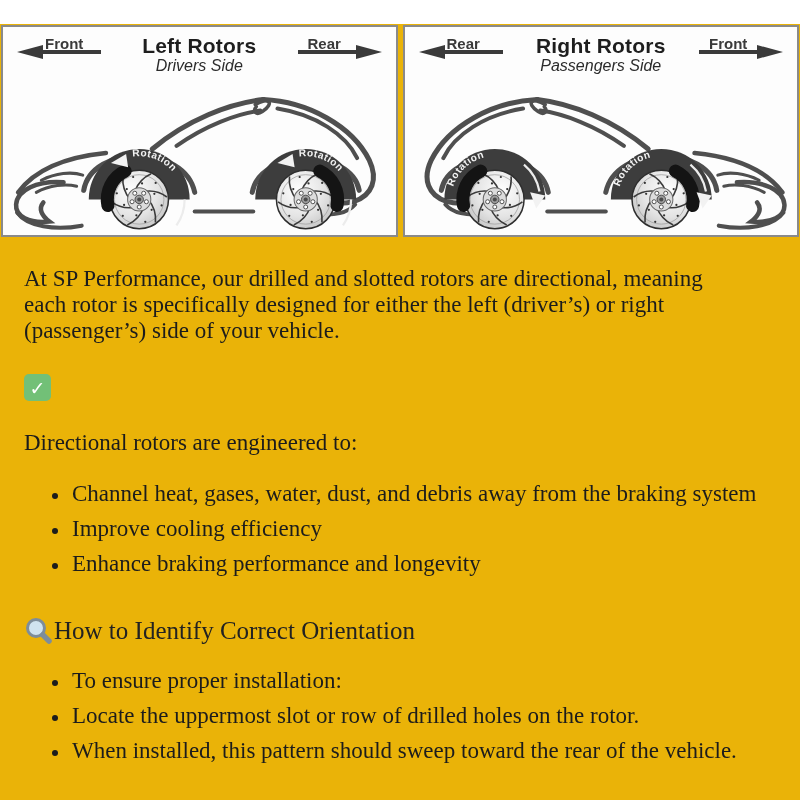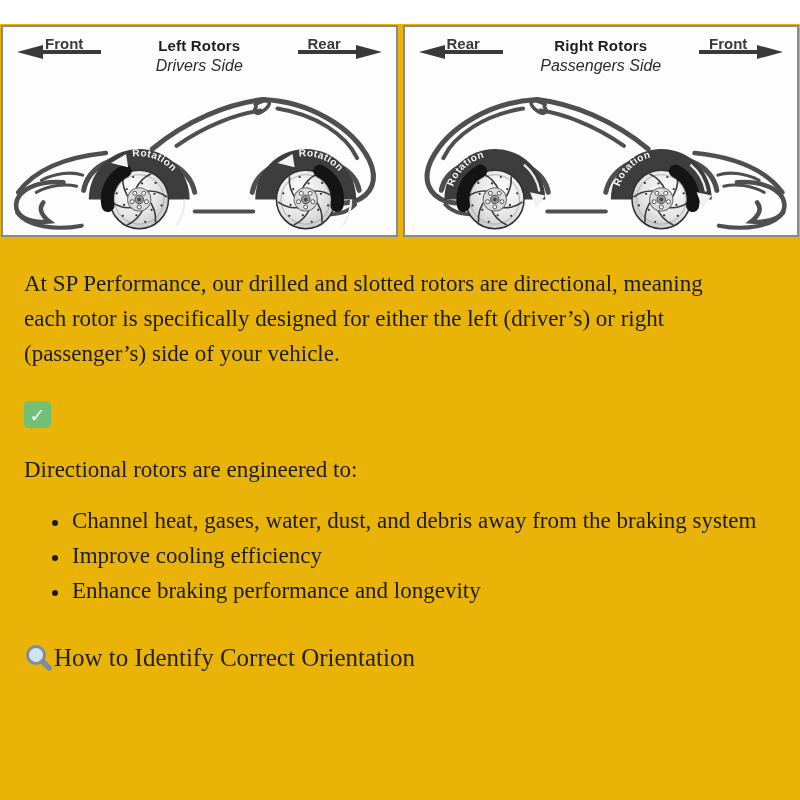--- a/index.html
+++ b/index.html
@@ -7,32 +7,32 @@
         font-family:"Liberation Serif","DejaVu Serif",serif;color:#1c1c1c;margin-top:24px;}
 
   
   .diagram{display:flex;gap:5px;width:800px;height:214px;box-sizing:border-box;padding:1px;}
   .panel{flex:1;border:2px solid #8a8a8a;background:#fdfdfd;box-sizing:border-box;
          display:flex;flex-direction:column;overflow:hidden;}
   .panel-header{display:flex;justify-content:space-between;align-items:flex-start;
                 padding:8px 12px 0 12px;height:46px;box-sizing:border-box;
                 font-family:"Liberation Sans",sans-serif;}
   .panel-title-block{text-align:center;flex:1;}
-  .panel-title{font-weight:bold;font-size:15px;color:#1e1e1e;line-height:21px;letter-spacing:0.2px;}
+  .panel-title{font-weight:bold;font-size:21px;color:#1e1e1e;line-height:21px;letter-spacing:0.2px;}
   .panel-subtitle{font-weight:normal;font-style:italic;font-size:16px;color:#2b2b2b;margin-top:1px;}
   .dir{position:relative;width:88px;height:32px;flex:0 0 88px;}
   .dir-text{position:absolute;top:0;font-weight:bold;font-size:15px;color:#3a3a3a;}
   .dir-left .dir-text{left:30px;}
   .dir-right .dir-text{left:12px;}
   .dir svg{position:absolute;left:0;top:9px;width:88px;height:16px;}
   .car-svg{width:100%;height:160px;display:block;}
 
   
   .article{padding:14px 30px 0 24px;}
-  .intro{font-size:23px;line-height:35px;margin:14px 0 0 0;max-width:706px;}
+  .intro{font-size:23px;line-height:26px;margin:14px 0 0 0;max-width:706px;}
   .sec-h2{display:flex;align-items:center;gap:12px;font-size:24px;font-weight:bold;
           margin:30px 0 0 0;line-height:30px;}
   .sec-h3{display:flex;align-items:center;gap:0;font-size:25px;font-weight:normal;
           margin:34px 0 0 0;line-height:32px;color:#222;}
   .lead{font-size:23px;line-height:35px;margin:24px 0 0 0;}
   ul.blist{margin:16px 0 0 0;padding:0 0 0 46px;max-width:706px;}
   ul.blist li{font-size:23px;line-height:35px;padding-left:2px;margin:0;}
   ul.blist li::marker{color:#1c1c1c;font-size:19px;}
   .check-icon{display:inline-flex;align-items:center;justify-content:center;
               width:27px;height:27px;border-radius:5px;background:#72c077;flex:0 0 27px;
@@ -214,15 +214,20 @@
     <h3 class="sec-h3">
       <span class="mag-icon">
         <svg viewBox="0 0 30 30" width="30" height="30">
           <circle cx="12" cy="12" r="8.5" fill="#cfe3f0" stroke="#7d8d9b" stroke-width="3"></circle>
           <line x1="19" y1="19" x2="25" y2="25" stroke="#7d8d9b" stroke-width="5.5" stroke-linecap="round"></line>
         </svg>
       </span>
       <span>How to Identify Correct Orientation</span>
     </h3>
 
+    <ul class="blist">
+      <li>To ensure proper installation:</li>
+      <li>Locate the uppermost slot or row of drilled holes on the rotor.</li>
+      <li>When installed, this pattern should sweep toward the rear of the vehicle.</li>
+    </ul>
 
   </div>
 </div>
 
 </body></html>

